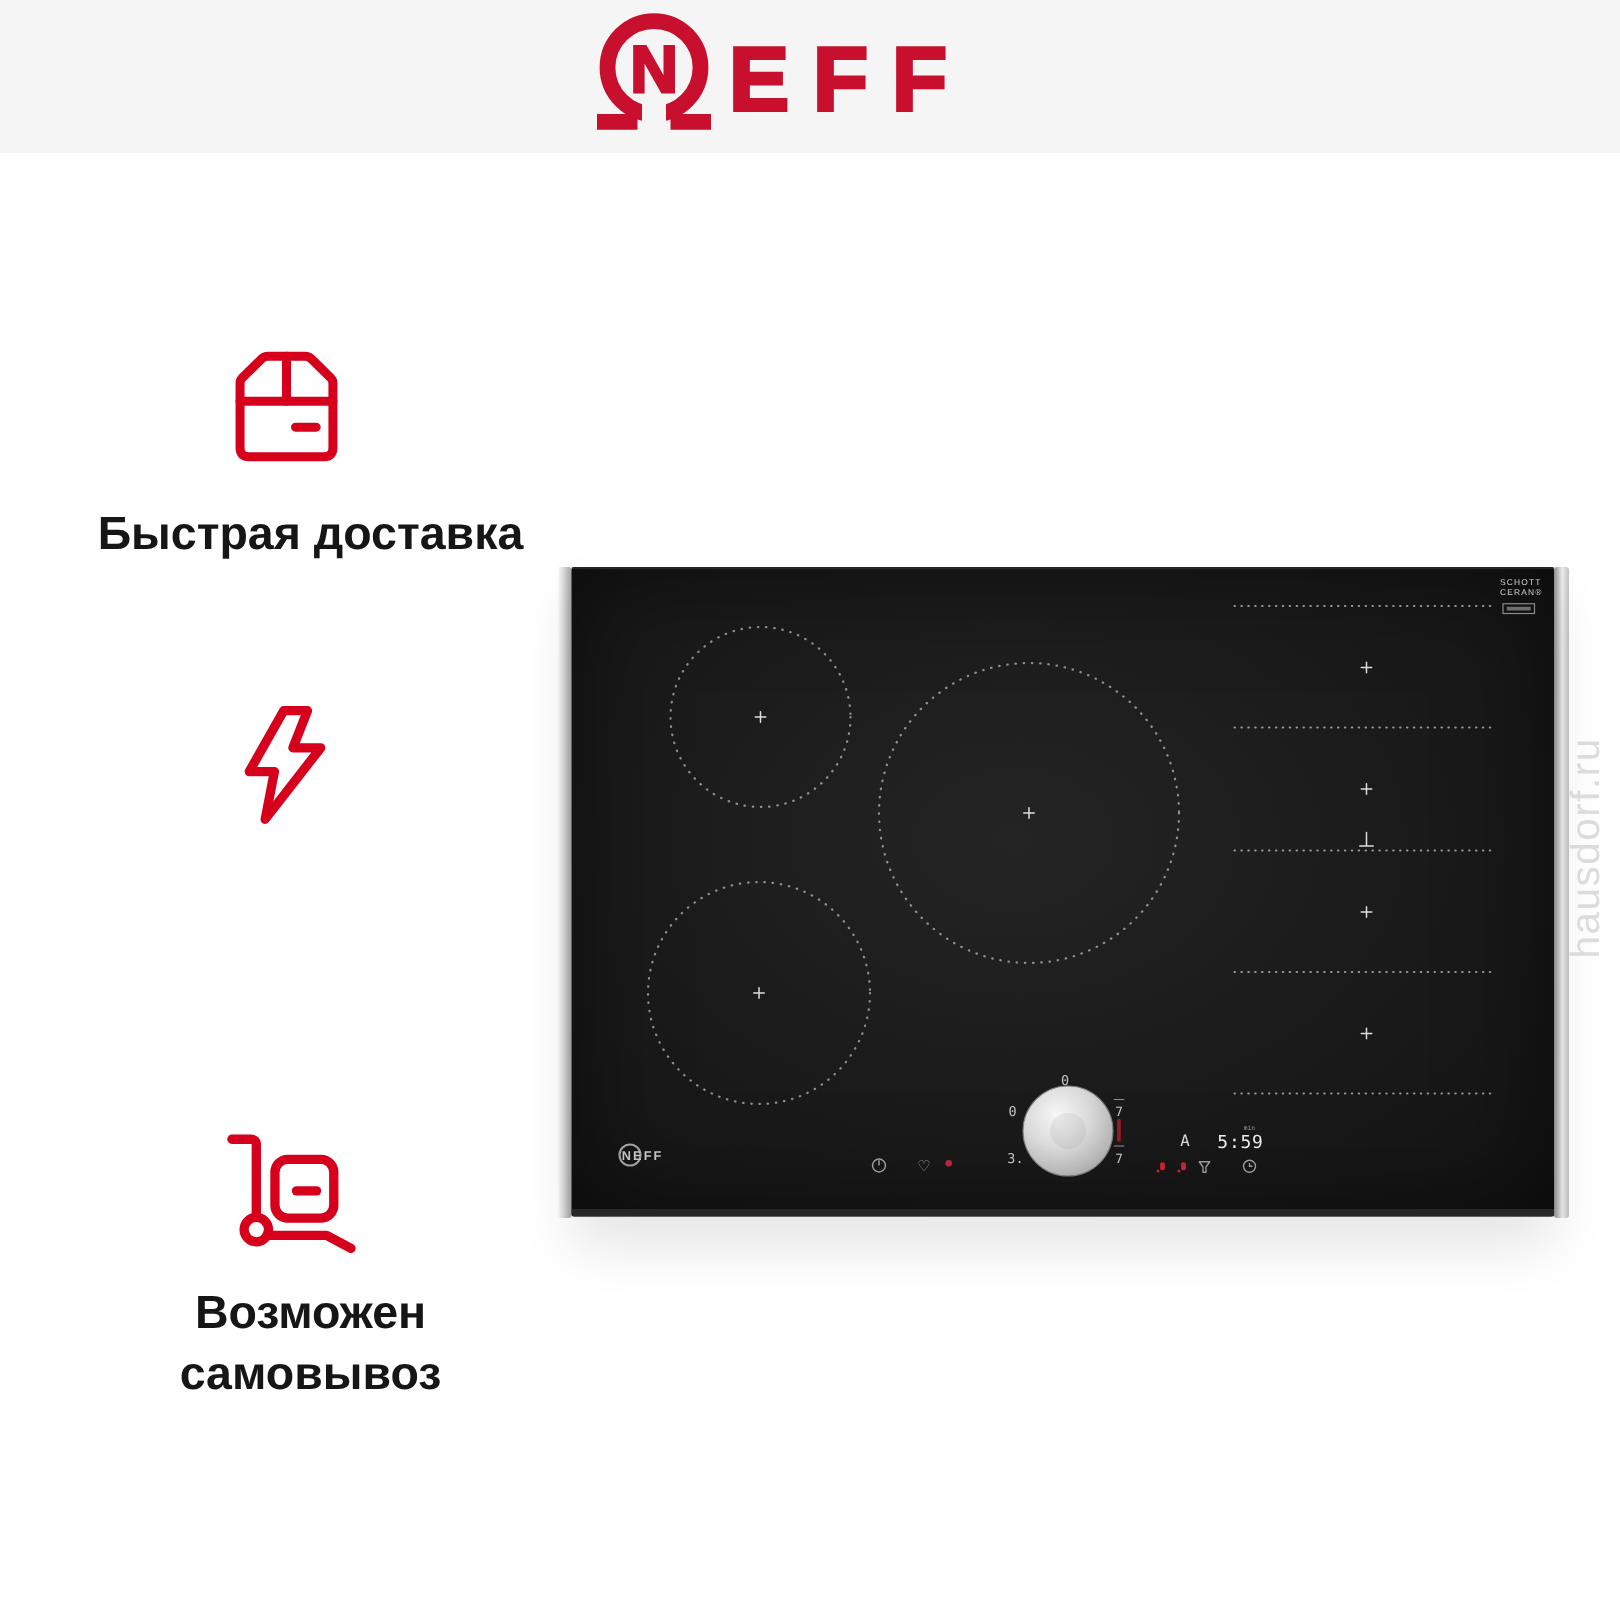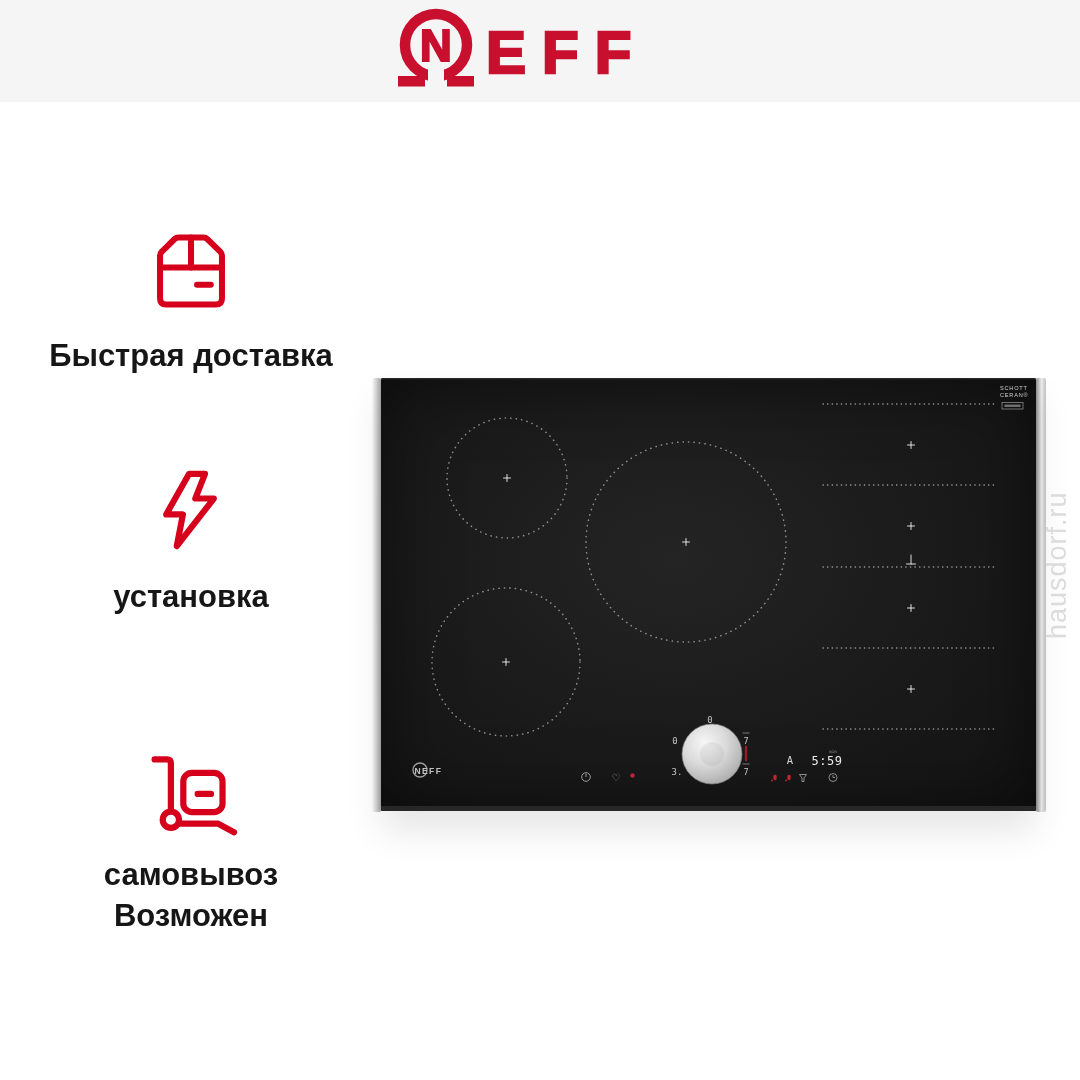--- a/index.html
+++ b/index.html
@@ -6,21 +6,21 @@
   .canvas{
     position:relative;width:1080px;height:1080px;background:#ffffff;
     overflow:hidden;font-family:"Liberation Sans",sans-serif;
   }
   .header{position:absolute;left:0;top:0;width:1080px;height:102px;background:#f5f5f5;}
   .brand-logo{position:absolute;left:50%;top:4px;transform:translateX(-50%);}
   .logo-text{font-family:"Liberation Sans",sans-serif;font-weight:700;}
 
   .feature-icon{position:absolute;}
   .feat-label{
-    position:absolute;left:0;width:382px;text-align:center;
+    position:absolute;left:16px;width:382px;text-align:center;
     font-weight:700;font-size:31px;line-height:41px;color:#161616;white-space:nowrap;
   }
 
   
   .trim{position:absolute;top:378px;height:434px;border-radius:2px;}
   .trim-left{left:372px;width:9px;background:linear-gradient(90deg,#fbfbfb,#d6d6d6 45%,#a3a3a3);}
   .trim-right{left:1036px;width:10px;background:linear-gradient(90deg,#8f8f8f,#ececec 55%,#c2c2c2);}
   .hob-panel{
     position:absolute;left:381px;top:378px;width:655px;height:433px;border-radius:2px;
     background:radial-gradient(ellipse at 45% 42%, #242424 0%, #1b1b1b 48%, #131313 100%);
@@ -63,35 +63,34 @@
   </svg>
   <div class="feat-label" style="top:335px">
     <div>Быстрая доставка</div>
     <div></div>
   </div>
 
   <svg class="feature-icon" style="left:160px;top:468px" width="60" height="84" viewBox="0 0 68 92">
     <path d="M33 5 L51 5 L40 33 L61 33 L19 87 L26 51 L7 51 Z" fill="none" stroke="#d6001c" stroke-width="7" stroke-linejoin="round" stroke-linecap="round"></path>
   </svg>
   <div class="feat-label" style="top:576px">
-    <div>установка</div>
   </div>
 
   <svg class="feature-icon" style="left:142px;top:748px" width="96" height="88" viewBox="0 0 100 92">
     <g fill="none" stroke="#d6001c" stroke-width="6.5" stroke-linejoin="round" stroke-linecap="round">
       <path d="M13 12 H26 Q30 12 30 16 V66"></path>
       <circle cx="30" cy="75" r="8.5"></circle>
       <path d="M40 79 H79 L96 88"></path>
       <rect x="43" y="26" width="41" height="41" rx="9"></rect>
       <path d="M58 48 H72"></path>
     </g>
   </svg>
   <div class="feat-label" style="top:854px">
+    <div>Возможен</div>
     <div>самовывоз</div>
-    <div>Возможен</div>
   </div>
 
   <div class="trim trim-left"></div>
   <div class="trim trim-right"></div>
 
   <div class="hob-panel">
     <svg width="655" height="433" viewBox="0 0 655 433">
       <defs>
         <radialGradient id="knobG" cx="38%" cy="32%" r="80%">
           <stop offset="0%" stop-color="#f7f7f7"></stop>

